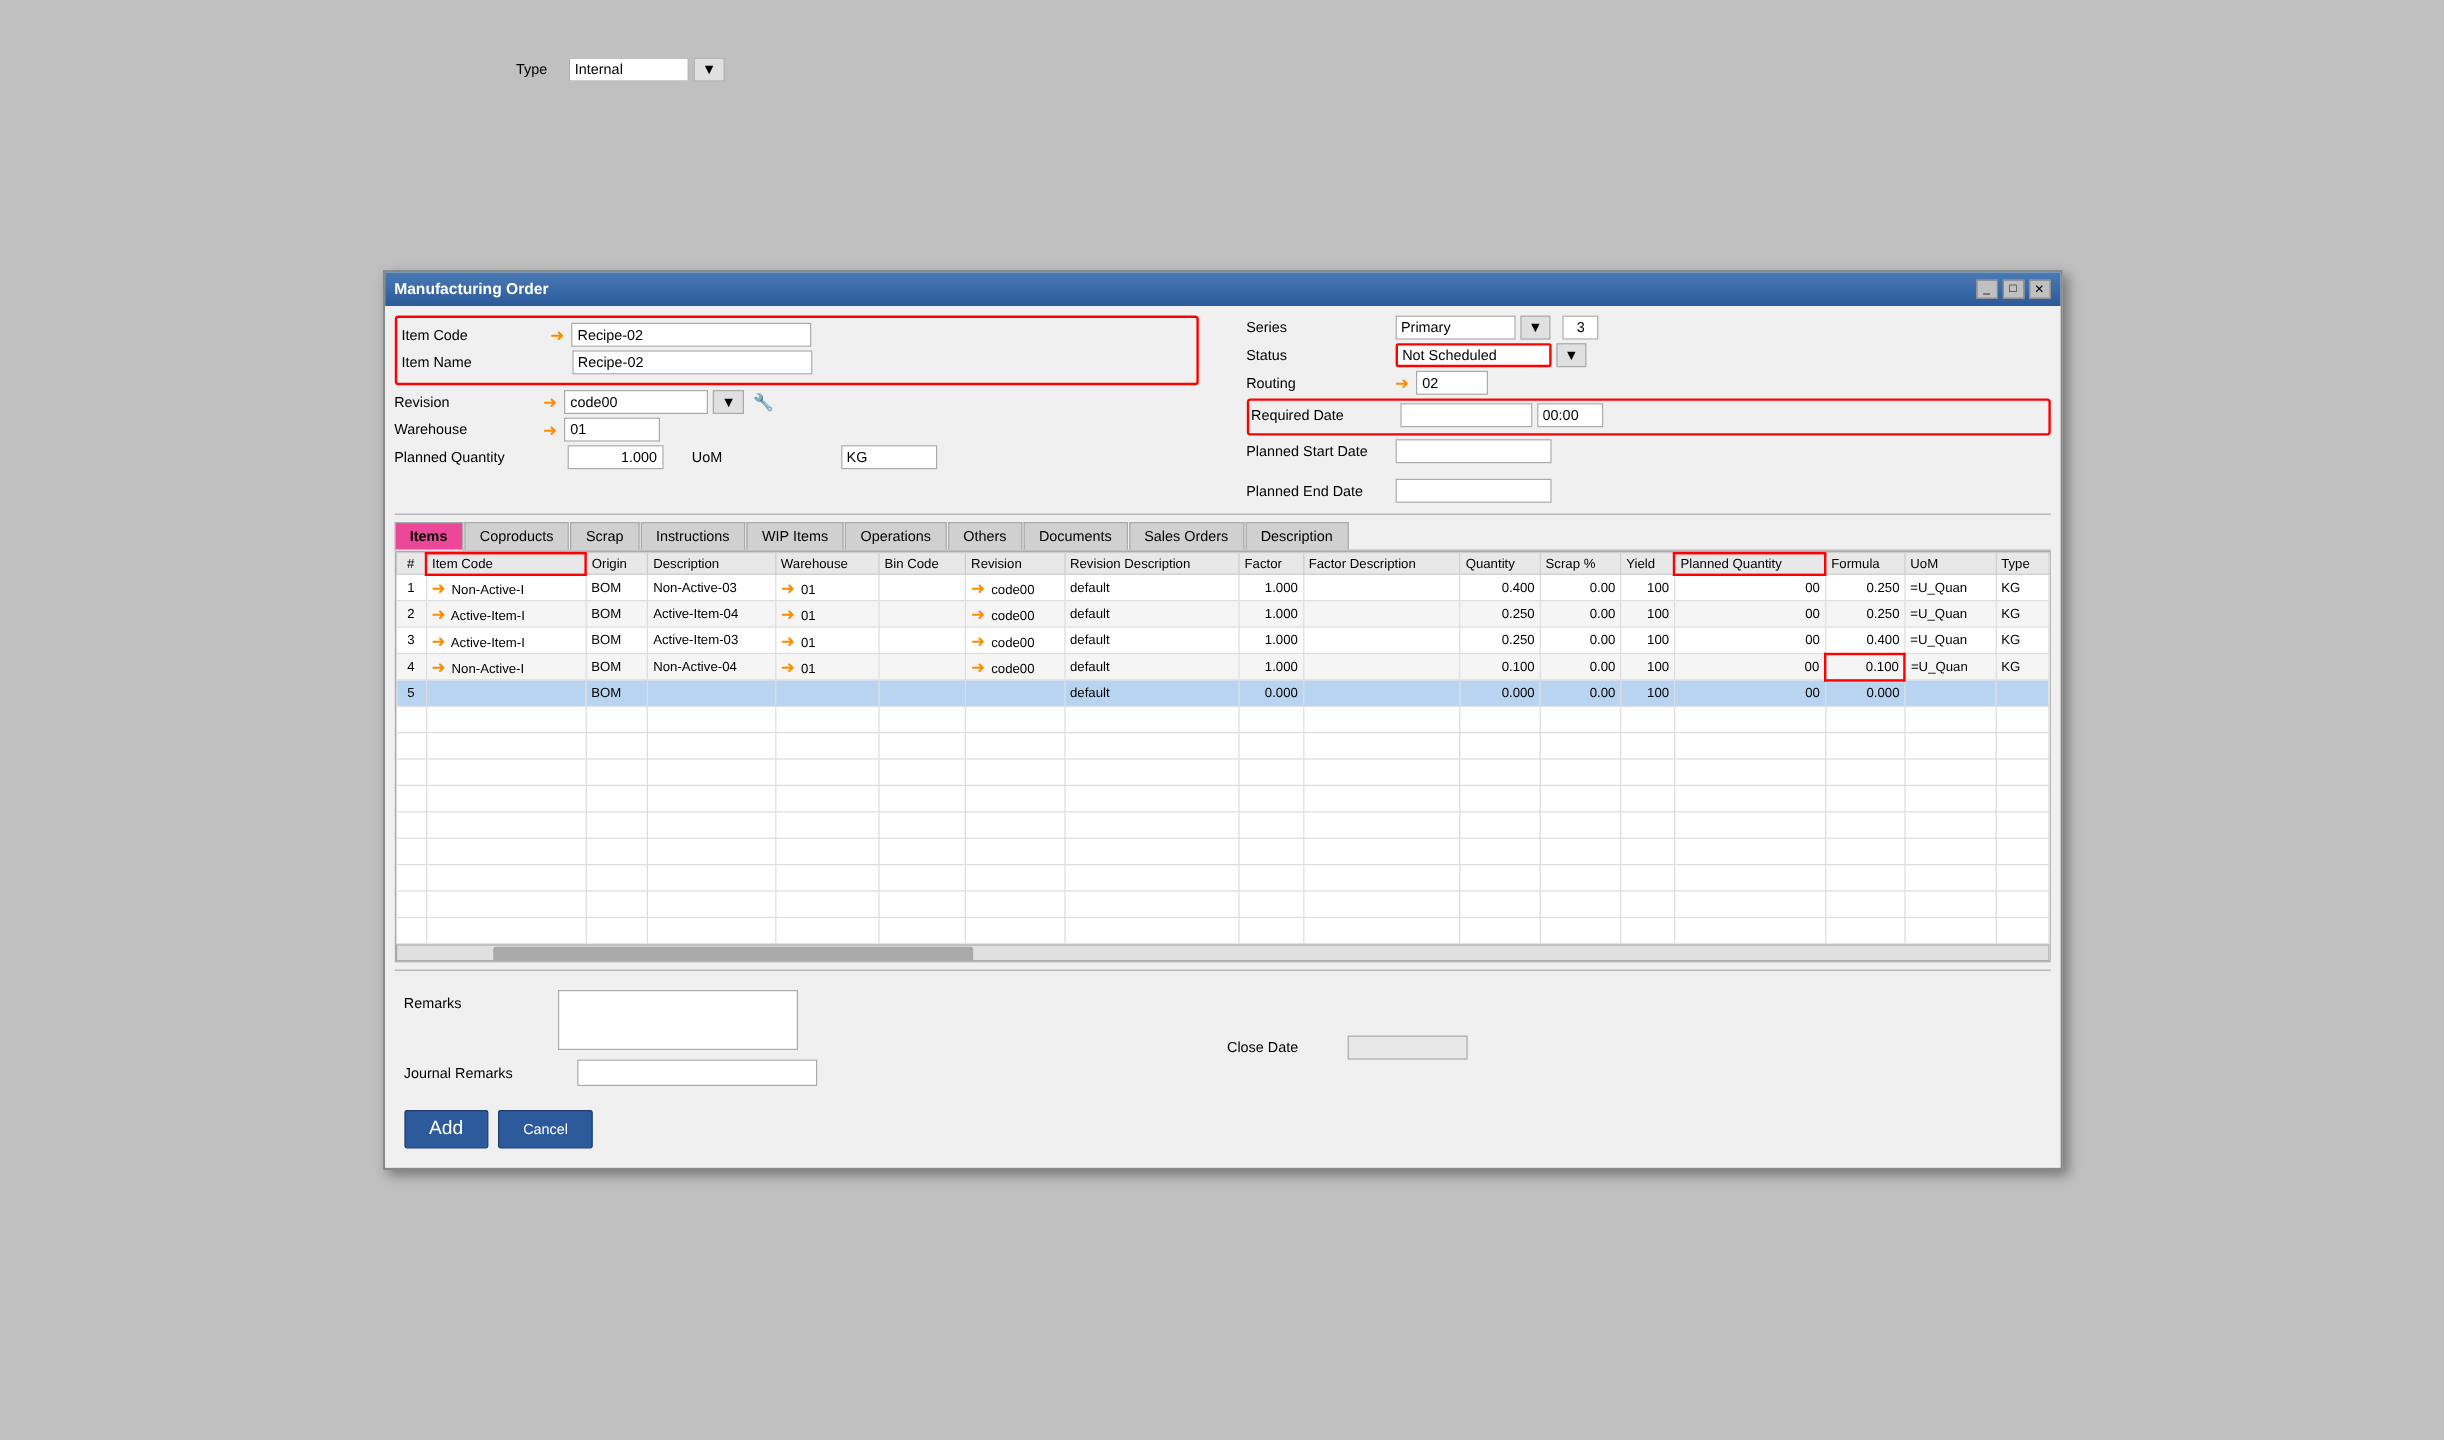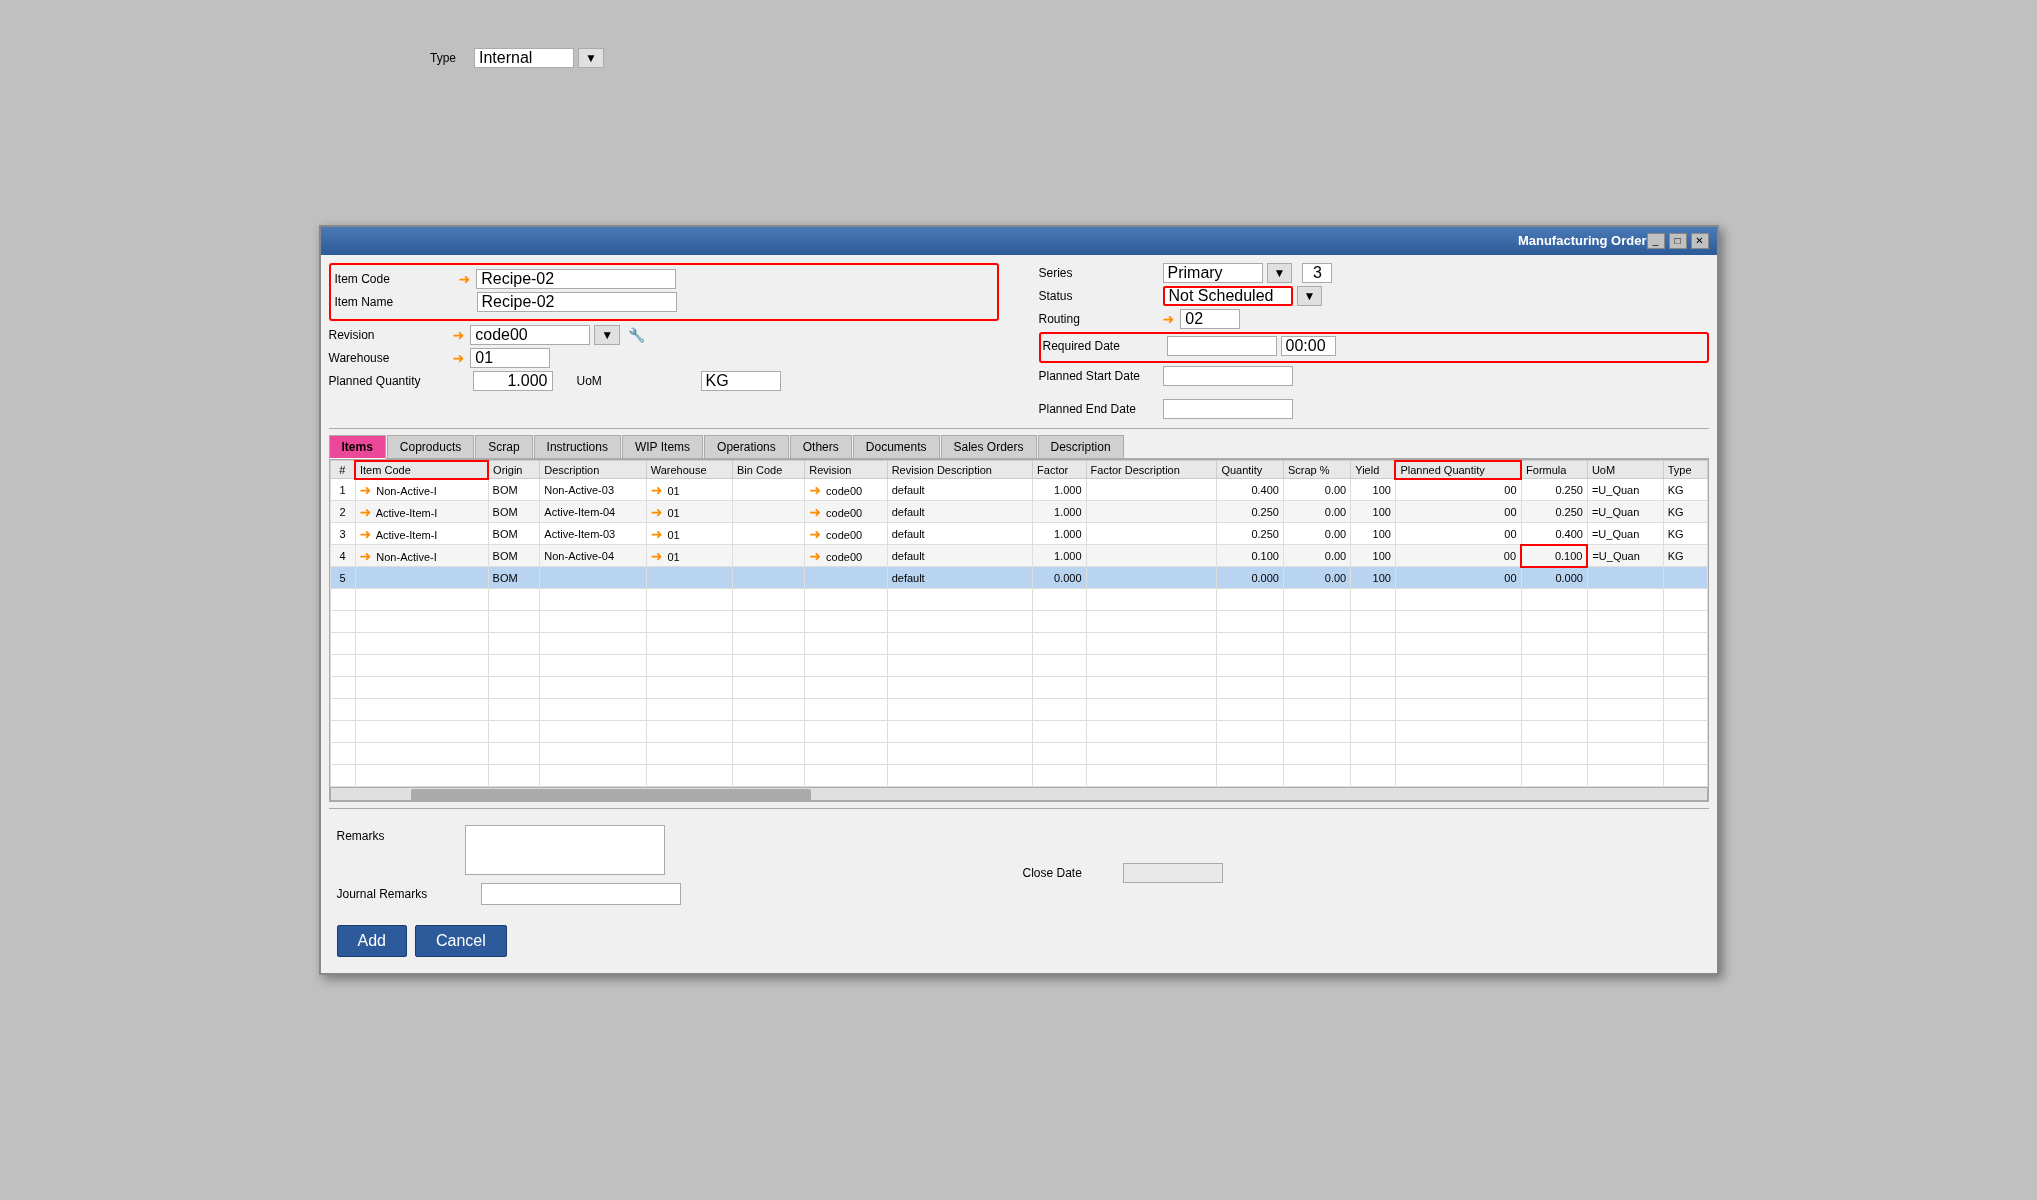--- a/index.html
+++ b/index.html
@@ -1,25 +1,25 @@
 <!DOCTYPE html>
 <html><head>
   <meta charset="utf-8">
   <style>
     * { box-sizing: border-box; margin: 0; padding: 0; font-family: Arial, sans-serif; font-size: 12px; }
     body { background: #c0c0c0; display: flex; justify-content: center; align-items: center; min-height: 100vh; }
     .window { width: 1400px; background: #f0f0f0; border: 2px solid #888; box-shadow: 4px 4px 10px rgba(0,0,0,0.4); }
-    .title-bar { background: linear-gradient(to bottom, #4a7ab5, #2c5a9a); color: white; padding: 4px 8px; display: flex; align-items: center; justify-content: flex-end; height: 28px; }
+    .title-bar { background: linear-gradient(to bottom, #4a7ab5, #2c5a9a); color: white; padding: 4px 8px; display: flex; align-items: center; justify-content: space-between; height: 28px; }
     .title-bar-title { font-weight: bold; font-size: 13px; }
     .title-bar-controls { display: flex; gap: 4px; }
     .title-btn { width: 18px; height: 16px; background: #c0c0c0; border: 1px solid #888; cursor: pointer; display: flex; align-items: center; justify-content: center; font-size: 10px; color: #000; }
     .content { padding: 8px; background: #f0f0f0; }
     .form-row { display: flex; align-items: center; margin-bottom: 3px; gap: 4px; }
     .form-label { min-width: 120px; color: #000; font-size: 12px; }
-    .form-input { height: 20px; border: 1px solid #aaa; background: white; padding: 1px 4px; font-size: 16px; }
+    .form-input { height: 20px; border: 1px solid #aaa; background: white; padding: 1px 4px; font-size: 12px; }
     .form-input.wide { width: 200px; }
     .form-input.medium { width: 120px; }
     .form-input.small { width: 80px; }
     .arrow-icon { color: #ff8c00; font-size: 14px; margin-right: 2px; }
     .dropdown-btn { height: 20px; background: #e0e0e0; border: 1px solid #aaa; padding: 0 6px; cursor: pointer; font-size: 12px; }
     .tabs { display: flex; gap: 0; margin-bottom: 0; border-bottom: 1px solid #aaa; }
     .tab { padding: 4px 12px; background: #d0d0d0; border: 1px solid #aaa; border-bottom: none; cursor: pointer; font-size: 12px; margin-right: 1px; }
     .tab.active { background: #ec4899; border-bottom: 1px solid white; margin-bottom: -1px; font-weight: bold; }
     .table-container { border: 1px solid #aaa; overflow-x: auto; background: white; }
     table { border-collapse: collapse; width: 100%; min-width: 1200px; }
@@ -32,21 +32,21 @@
     .scrollbar-thumb { height: 12px; width: 400px; background: #aaa; margin: 1px 80px; border-radius: 2px; }
     .bottom-section { padding: 8px; margin-top: 8px; }
     .remarks-row { display: flex; align-items: flex-start; margin-bottom: 8px; gap: 8px; }
     .remarks-label { min-width: 120px; padding-top: 4px; }
     .remarks-input { width: 200px; height: 50px; border: 1px solid #aaa; background: white; resize: none; }
     .journal-row { display: flex; align-items: center; margin-bottom: 8px; gap: 24px; }
     .journal-label { min-width: 120px; }
     .journal-input { width: 200px; height: 22px; border: 1px solid #aaa; background: white; }
     .bottom-buttons { display: flex; gap: 8px; margin-top: 12px; }
     .btn-add { padding: 6px 20px; background: #2c5a9a; color: white; border: 1px solid #1a3d6e; cursor: pointer; font-size: 16px; border-radius: 2px; }
-    .btn-cancel { padding: 6px 20px; background: #2c5a9a; color: white; border: 1px solid #1a3d6e; cursor: pointer; font-size: 16px; border-radius: 2px; }
+    .btn-cancel { padding: 6px 20px; background: #2c5a9a; color: white; border: 1px solid #1a3d6e; cursor: pointer; font-size: 12px; border-radius: 2px; }
     .divider { border: none; border-top: 1px solid #aaa; margin: 6px 0; }
     .hash-col { width: 25px; text-align: center; }
     .num-right { text-align: right; }
     .inner-table-wrapper { max-height: 380px; overflow-y: auto; }
   </style>
 </head>
 <body>
 
 <div class="window">
 

